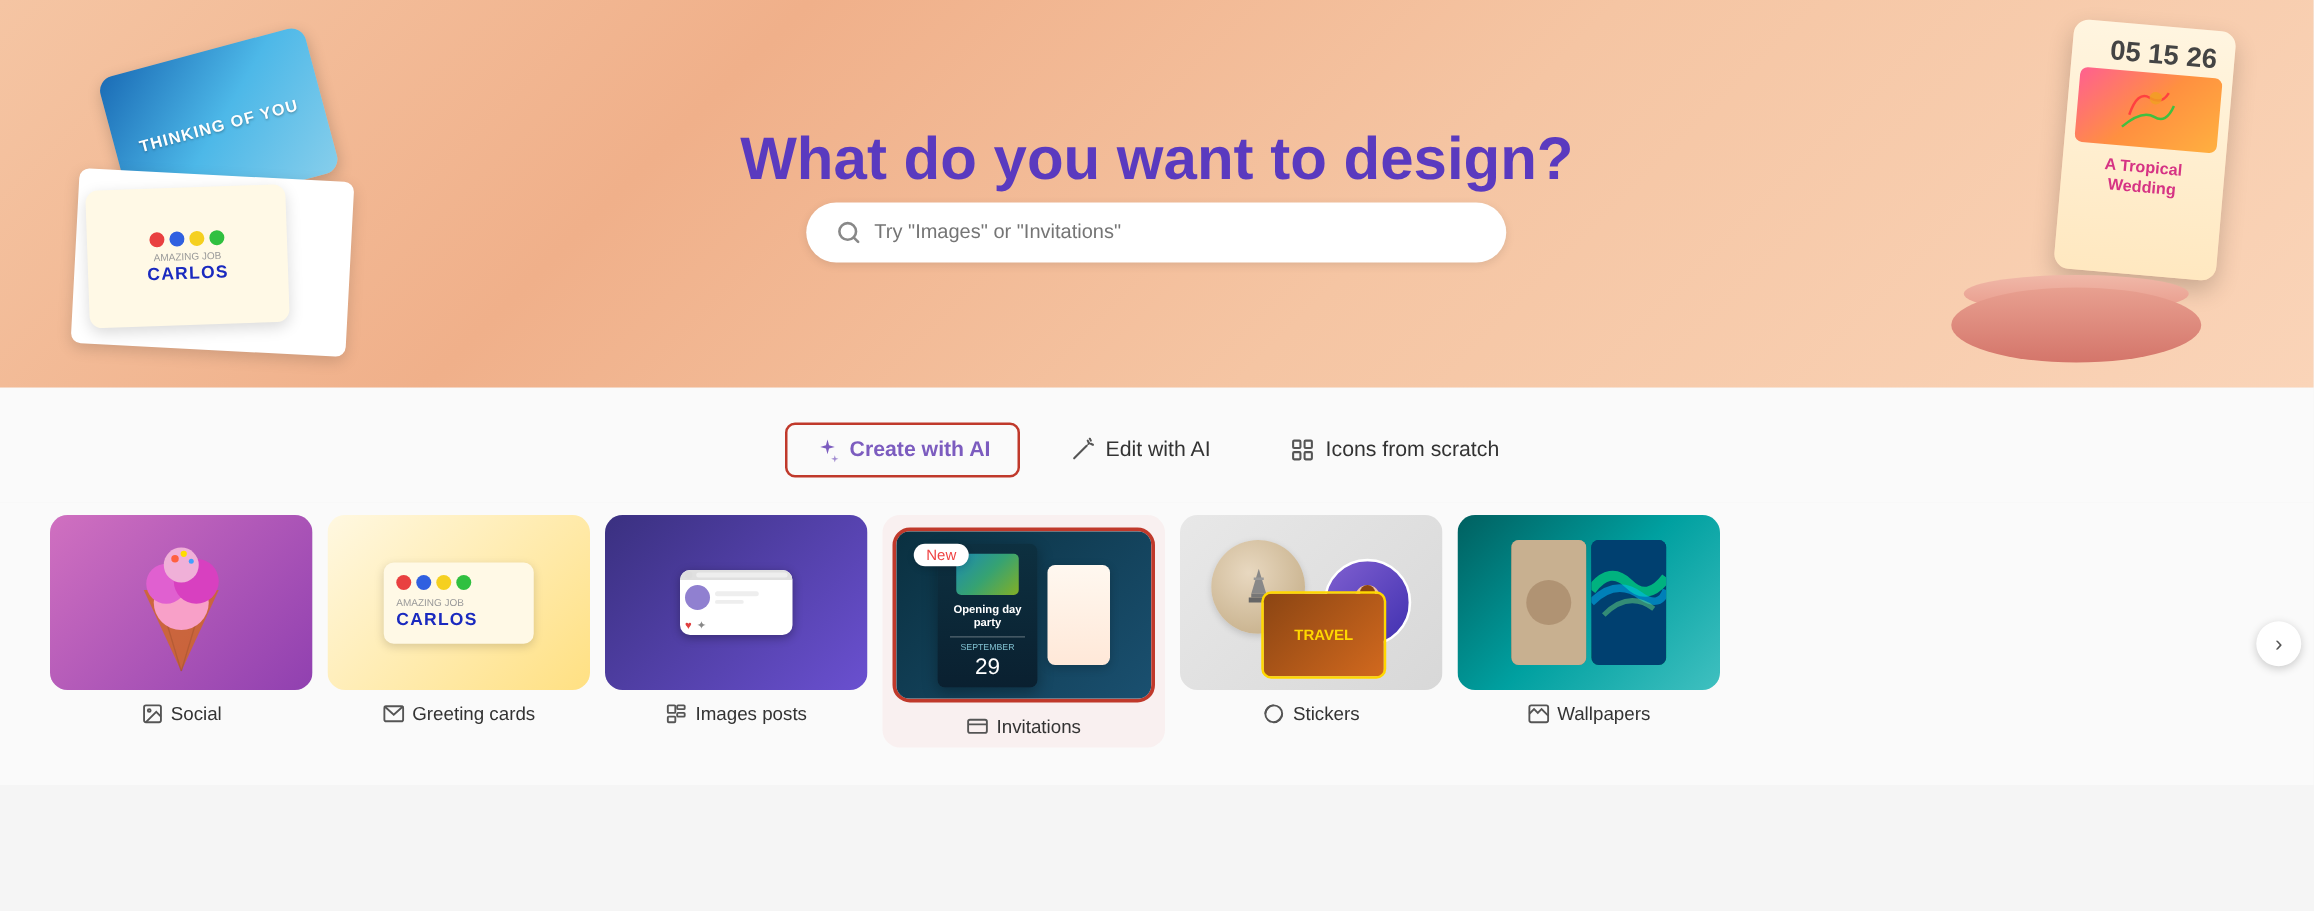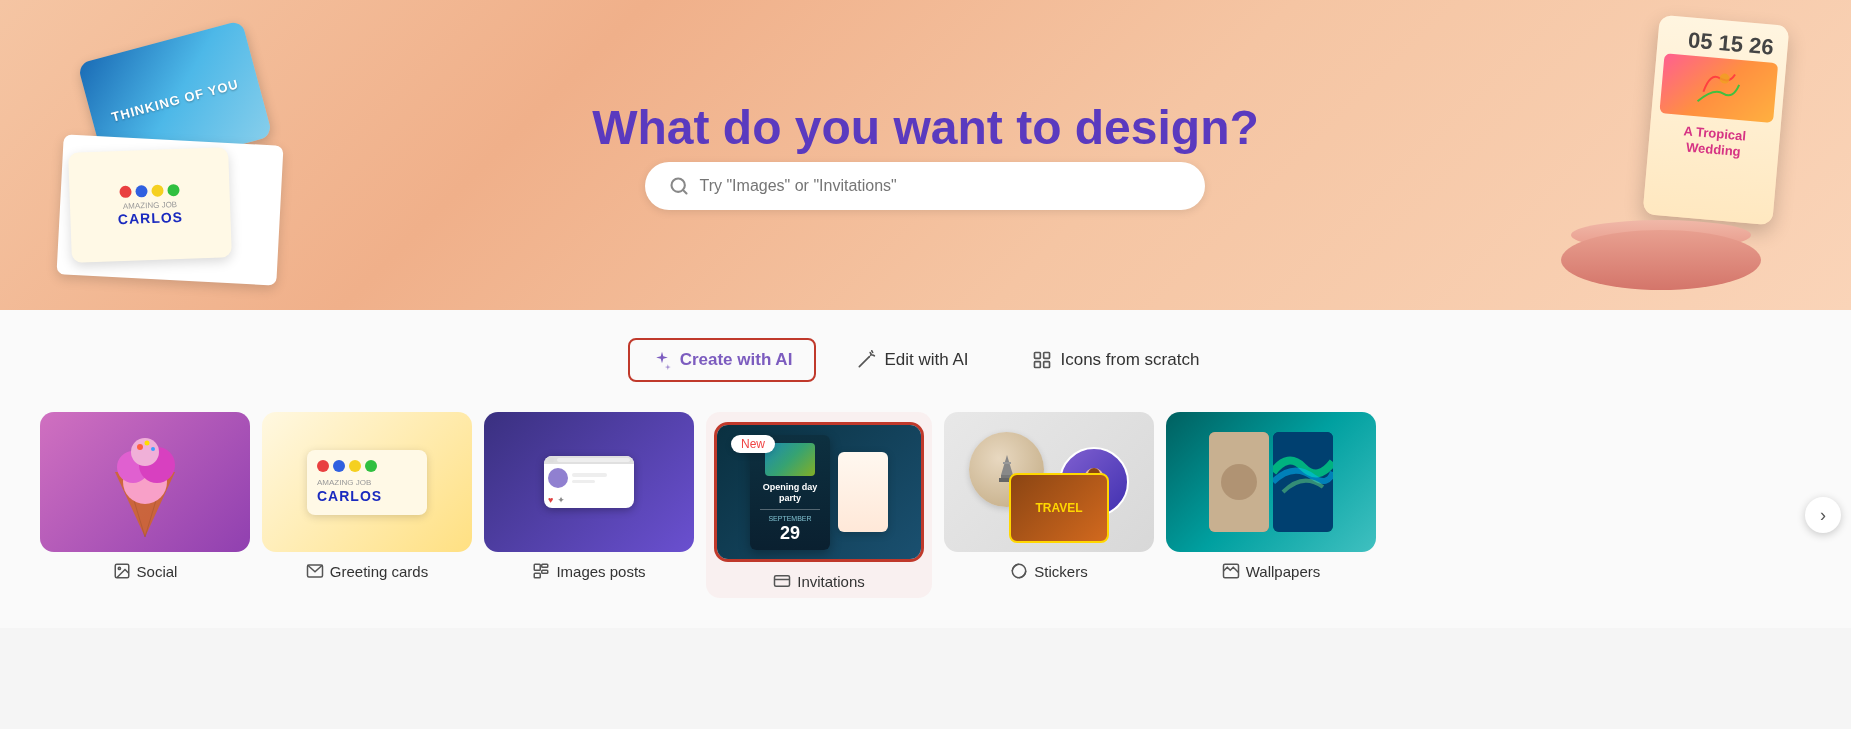--- a/index.html
+++ b/index.html
@@ -729,21 +729,21 @@
   <div class="category-card" style="background:#f9f0f0;border-radius:14px;padding:10px 8px 8px 8px;">
     <div class="category-thumb invitations-thumb">
       <div class="new-badge">New</div>
       <div class="img-invitations">
         <div style="display:flex;gap:8px;align-items:center;">
           <div class="inv-mock">
             <div style="width:50px;height:40px;background:linear-gradient(135deg,#20a0d0,#40c080,#a0d020);border-radius:4px;margin-bottom:6px;opacity:0.8;"></div>
             <div class="inv-title-mock">Opening day party</div>
             <div class="inv-separator"></div>
             <div style="font-size:7px;color:#80c0d0;line-height:1.4;">SEPTEMBER</div>
-            <div style="font-size:18px;font-weight:700;color:white;line-height:1;">29</div>
+            <div style="font-size:18px;font-weight:400;color:white;line-height:1;">29</div>
           </div>
           <div style="width:50px;height:80px;background:linear-gradient(180deg,#fff8f0,#ffe8d8);border-radius:6px;box-shadow:0 2px 8px rgba(0,0,0,0.2);"></div>
         </div>
       </div>
     </div>
     <div class="category-label">
       <svg width="18" height="18" viewBox="0 0 24 24" fill="none" stroke="#555" stroke-width="2">
         <rect x="2" y="5" width="20" height="14" rx="2"></rect>
         <line x1="2" y1="10" x2="22" y2="10"></line>
       </svg>

